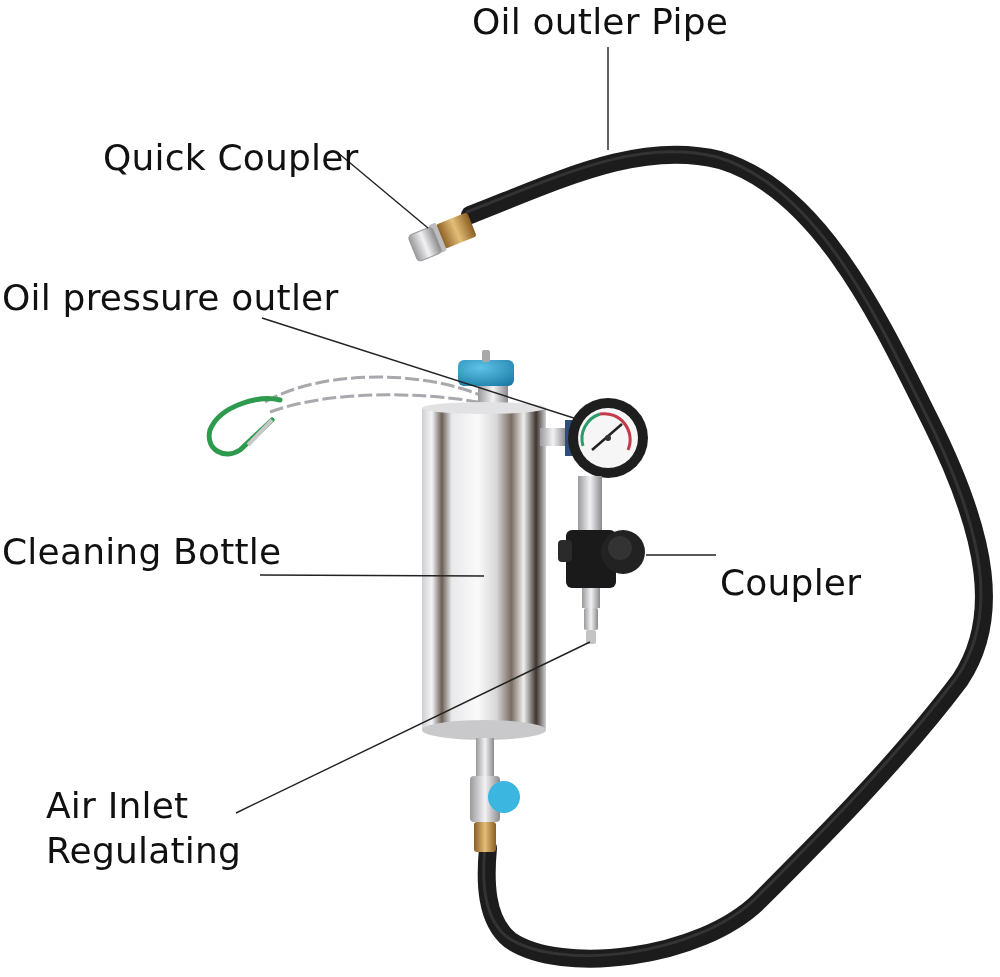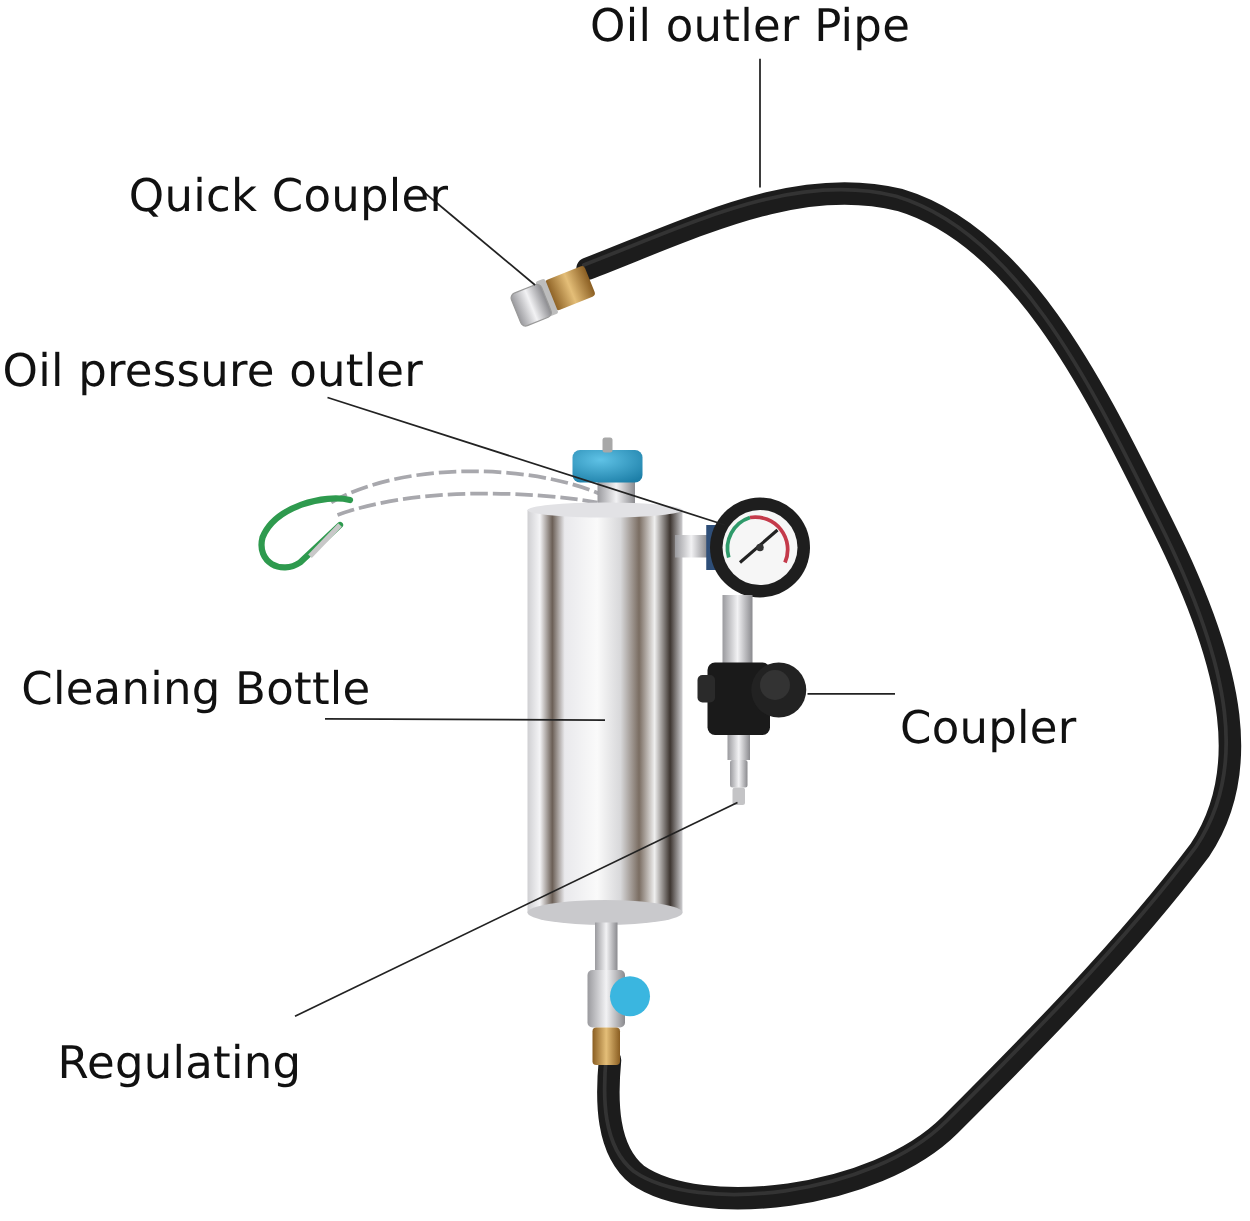--- a/index.html
+++ b/index.html
@@ -111,16 +111,17 @@
       <line x1="262" y1="318" x2="580" y2="420"></line>
       <line x1="260" y1="575" x2="484" y2="576"></line>
       <line x1="646" y1="555" x2="716" y2="555"></line>
       <line x1="236" y1="813" x2="590" y2="642"></line>
     </g>
   </svg>
 
   <div class="label" style="left:472px; top:0px;">Oil outler Pipe</div>
   <div class="label" style="left:103px; top:104px;margin-top:32px;">Quick Coupler</div>
   <div class="label" style="left:2px; top:276px;">Oil pressure outler</div>
-  <div class="label" style="left:2px; top:530px;margin-left:15px;">Cleaning Bottle</div>
+  <div class="label" style="left:2px; top:530px;">Cleaning Bottle</div>
   <div class="label" style="left:720px; top:561px;">Coupler</div>
+  <div class="label" style="left:46px; top:784px;">Air Inlet</div>
   <div class="label" style="left:46px; top:829px;">Regulating</div>
 </div>
 
 </body></html>

